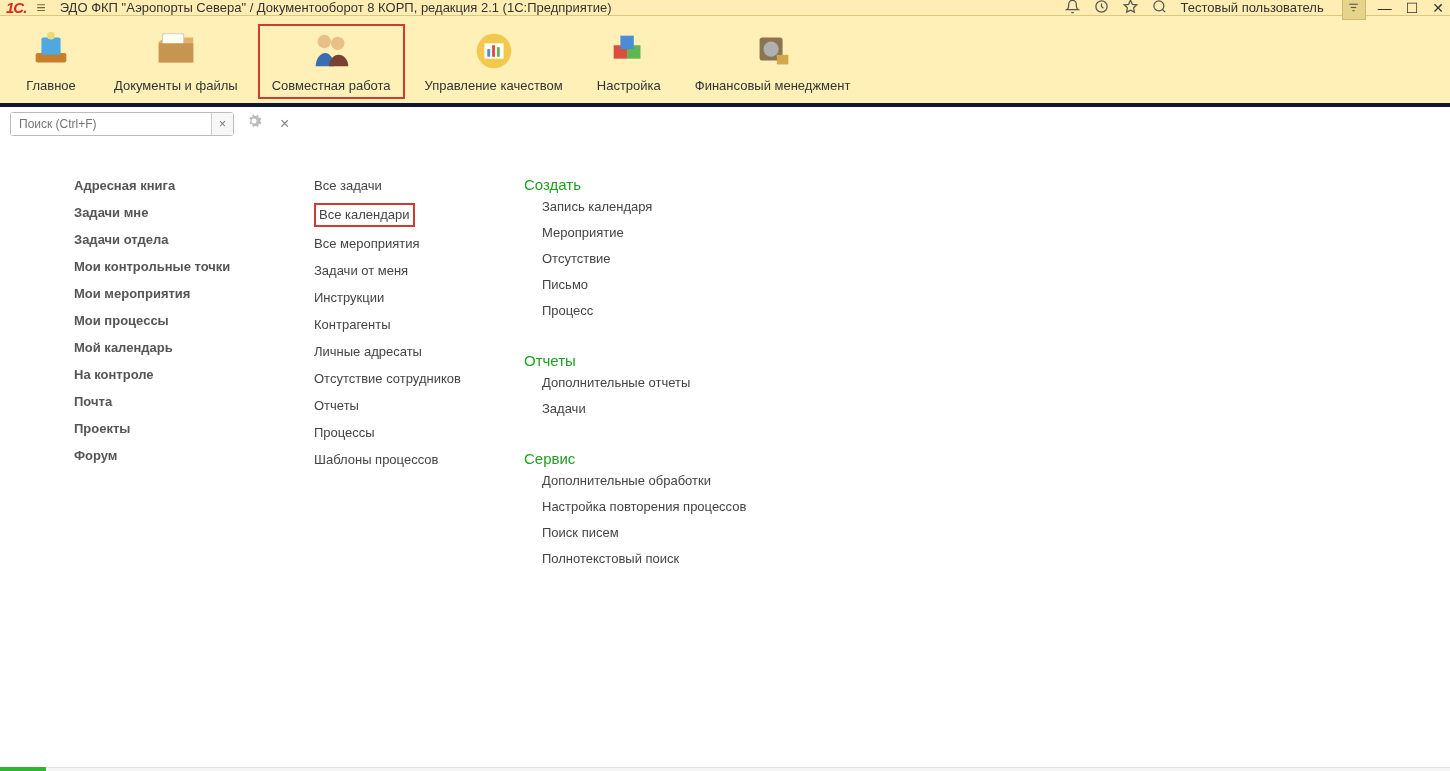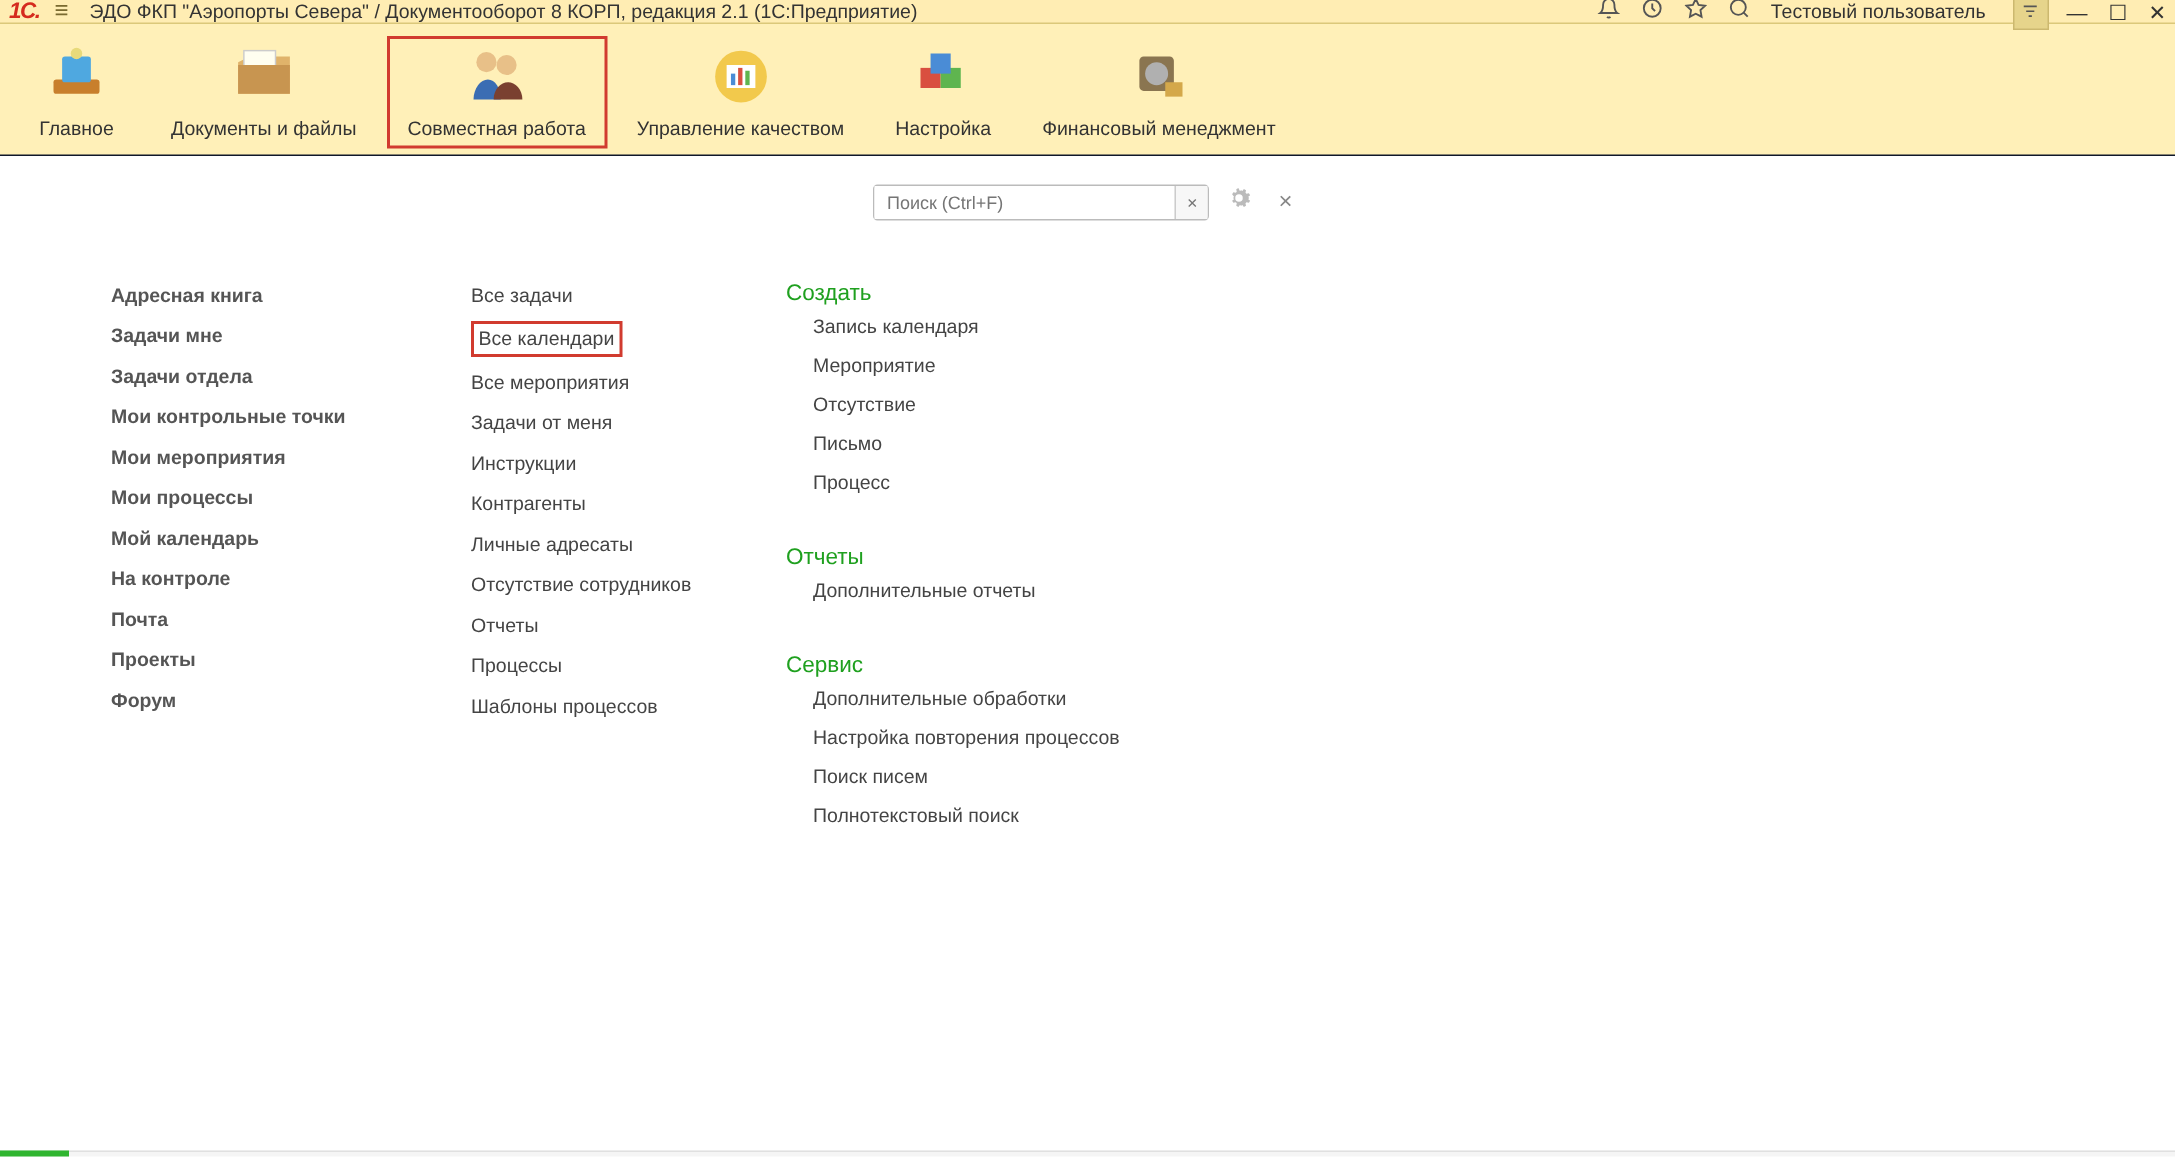--- a/index.html
+++ b/index.html
@@ -11,27 +11,27 @@
   .burger { margin-left: 10px; font-size: 16px; color: #7a6a2f; cursor: pointer; }
   .title-text { margin-left: 14px; font-size: 13px; color: #333; }
   .title-spacer { flex: 1; }
   .title-icons { display: flex; align-items: center; gap: 14px; color: #555; }
   .title-icons .ico { font-size: 15px; cursor: pointer; }
   .user-name { font-size: 13px; color: #333; }
   .filter-btn { background: #e6d48b; width: 24px; height: 24px; display:flex; align-items:center; justify-content:center; color:#555; border:1px solid #ccb86f; margin-left:4px; }
   .win-btns { display:flex; gap:14px; margin-left:12px; }
   .win-btns span { font-size:14px; cursor:pointer; color:#333; }
   
-  .section-bar { background: #fff0b8; padding: 8px 8px 4px; display: flex; gap: 6px; border-bottom: 1px solid #0f172a; }
+  .section-bar { background: #fff0b8; padding: 8px 8px 4px; display: flex; gap: 6px; border-bottom: 4px solid #0f172a; }
   .section-item { text-align:center; padding: 4px 14px 6px; cursor:pointer; min-width:86px; }
   .section-item.selected { border: 2px solid #d13b2f; background:#fff0b8; padding: 2px 12px 4px; }
   .section-icon { width: 46px; height: 46px; margin: 0 auto 4px; display:flex; align-items:center; justify-content:center; }
   .section-label { font-size: 13px; color: #333; }
   
-  .tool-row { padding: 18px 10px 0; display:flex; justify-content:center; align-items:center; gap:6px; }
+  .tool-row { padding: 4px 10px 0; display:flex; justify-content:flex-start; align-items:center; gap:6px; }
   .search-box { display:flex; border:1px solid #bbb; border-radius:3px; }
   .search-box input { border:none; padding:4px 8px; width:200px; font-size:12px; color:#888; outline:none; }
   .search-box .clear { border:none; border-left:1px solid #ccc; background:#f7f7f7; padding:0 7px; cursor:pointer; font-size:12px; color:#777; }
   .gear-btn { font-size:18px; color:#bbb; cursor:pointer; padding:0 4px; }
   .close-x { font-size:16px; color:#888; cursor:pointer; padding:0 6px; }
   
   .content { padding: 40px 74px; display:flex; gap: 40px; }
   .col { display:flex; flex-direction:column; gap:7px; }
   .col1 { width: 200px; }
   .col2 { width: 170px; }
@@ -208,20 +208,21 @@
         <span class="plain-link">Мероприятие</span>
         <span class="plain-link">Отсутствие</span>
         <span class="plain-link">Письмо</span>
         <span class="plain-link">Процесс</span>
       </div>
     </div>
     <div class="section-block">
       <div class="section-head">Отчеты</div>
       <div class="indent-links">
         <span class="plain-link">Дополнительные отчеты</span>
+        <span class="plain-link">Задачи</span>
       </div>
     </div>
     <div class="section-block">
       <div class="section-head">Сервис</div>
       <div class="indent-links">
         <span class="plain-link">Дополнительные обработки</span>
         <span class="plain-link">Настройка повторения процессов</span>
         <span class="plain-link">Поиск писем</span>
         <span class="plain-link">Полнотекстовый поиск</span>
       </div>

